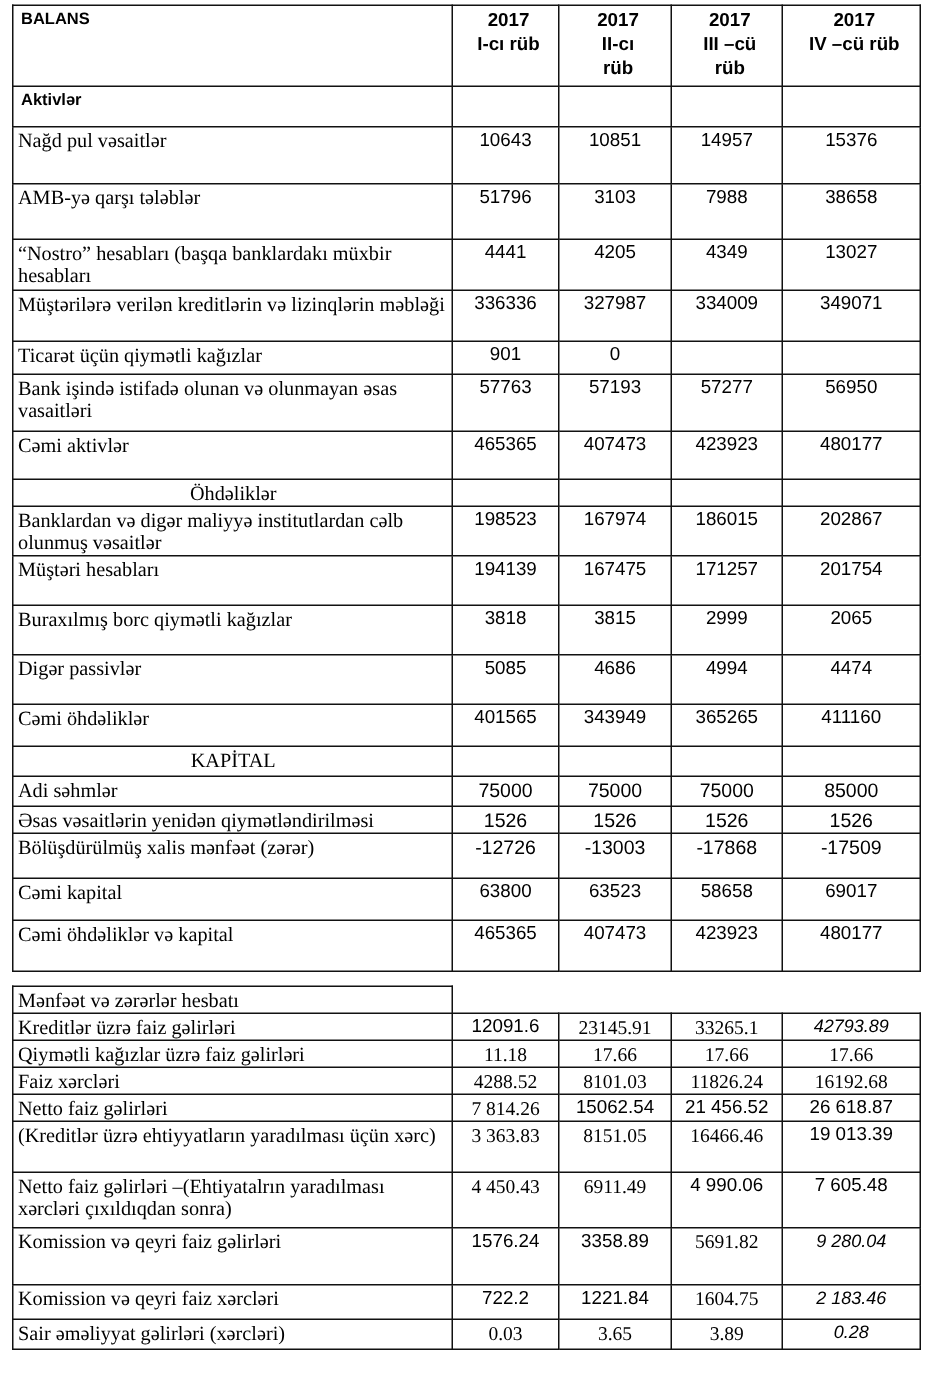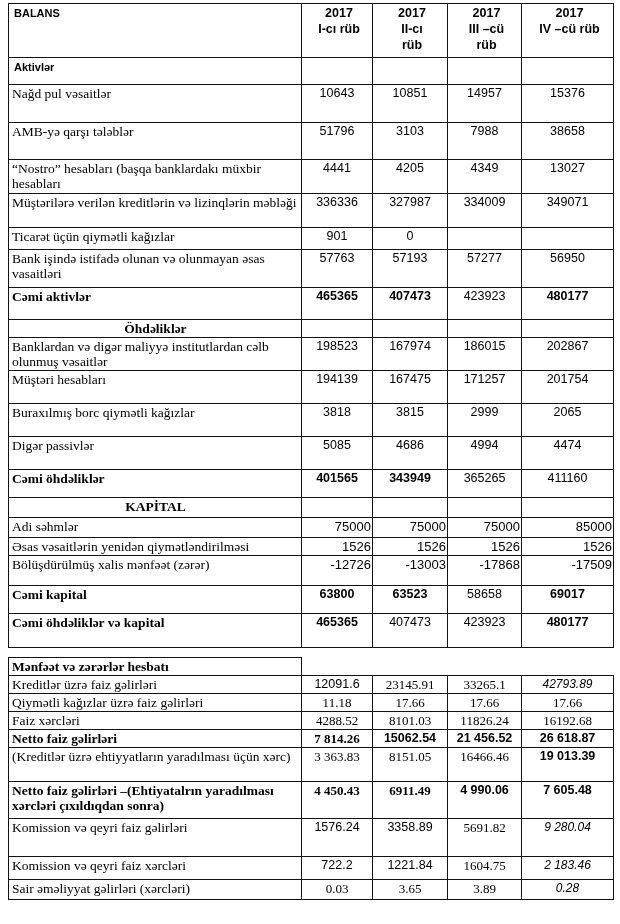--- a/index.html
+++ b/index.html
@@ -27,24 +27,24 @@
     font-size: 13px;
     line-height: 15px;
     padding: 1px 2px 1px 3px;
     overflow: hidden;
   }
   td.lab { text-align: left; font-size: 13.5px; }
   td.num { text-align: center; padding-left: 1px; padding-right: 1px; }
   
   .t1 td.num { font-family: "Liberation Sans", sans-serif; font-size: 12.5px; }
   .t2 td.num { font-family: "Liberation Serif", serif; text-align: center; }
-  td.s-b { font-weight: bold; margin-top: 26px; }
+  td.s-b { font-weight: normal; margin-top: 26px; }
   td.s-i { font-style: italic; font-family: "Liberation Sans", sans-serif !important; font-size: 12px !important; }
   td.s-sans { font-family: "Liberation Sans", sans-serif !important; font-size: 12.5px !important; }
-  td.s-serif { font-family: Liberation Serif, serif; font-size: 13px !important; text-align: right; }
+  td.s-serif { font-family: Liberation Serif, serif; font-size: 13px !important; }
   td.s-c { text-align: center; }
   td.s-h {
     font-family: "Liberation Sans", sans-serif;
     font-weight: bold;
     font-size: 11px;
     line-height: 16px;
     white-space: pre-line;
     padding-left: 5px;
   }
   td.nb { border: none; }

